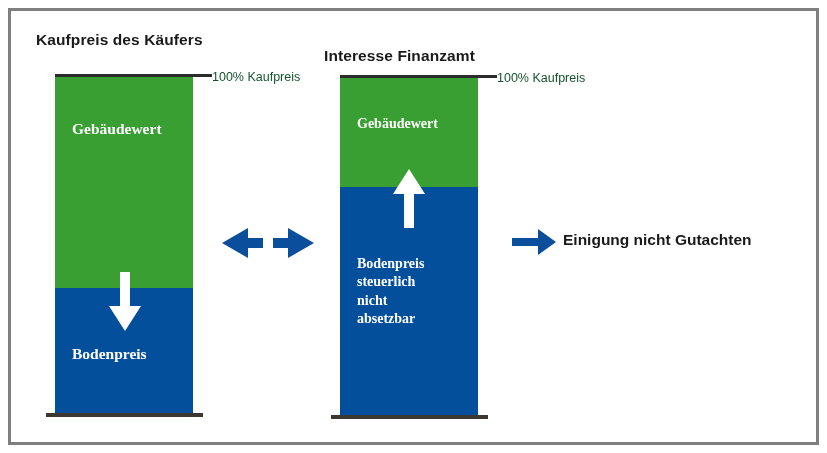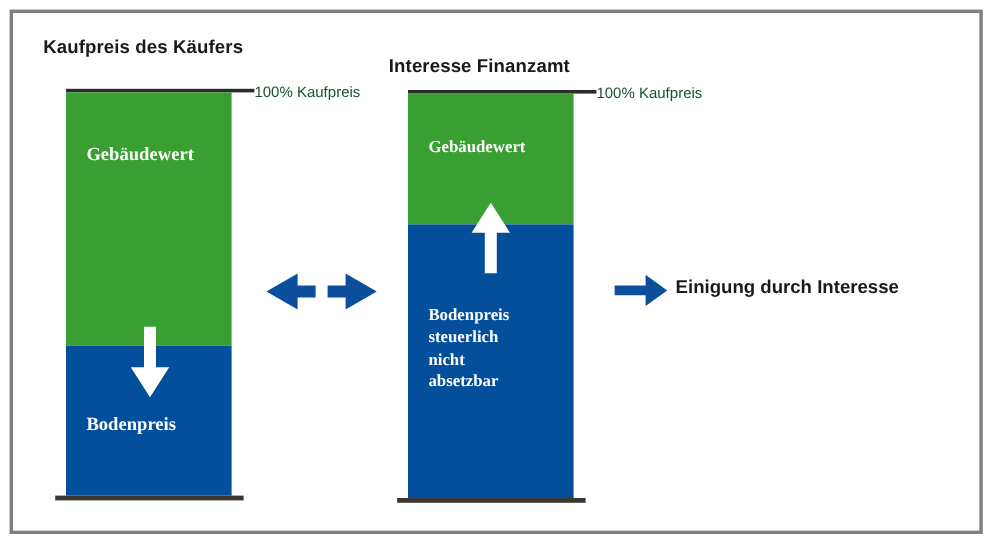--- a/index.html
+++ b/index.html
@@ -170,14 +170,14 @@
 absetzbar</div>
 
   <svg class="arrow-svg" id="arrow-up-right" width="34" height="60" viewBox="0 0 34 60">
     <polygon points="17,1 33,26 22,26 22,60 12,60 12,26 1,26" fill="#ffffff"></polygon>
   </svg>
 
   <svg class="arrow-svg" id="arrow-right-final" width="44" height="28" viewBox="0 0 44 28">
     <polygon points="0,10 26,10 26,1 44,14 26,27 26,18 0,18" fill="#0b4f9c"></polygon>
   </svg>
 
-  <div id="outcome-text">Einigung durch Interesse</div>
+  <div id="outcome-text">Einigung nicht Gutachten</div>
 </div>
 
 </body></html>

